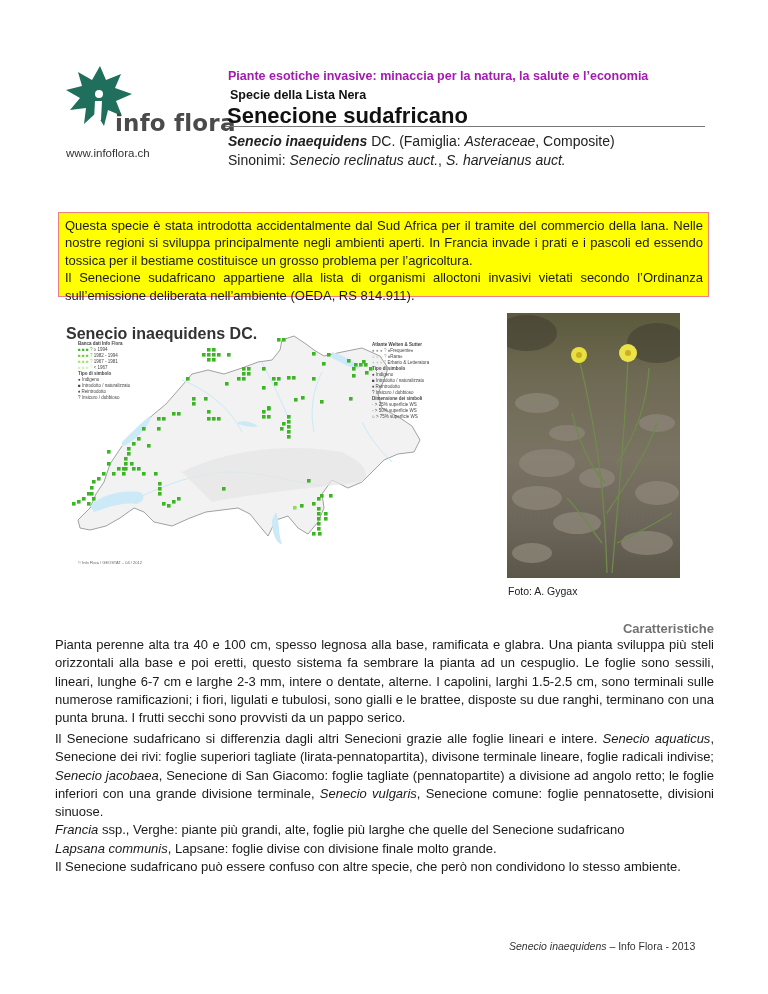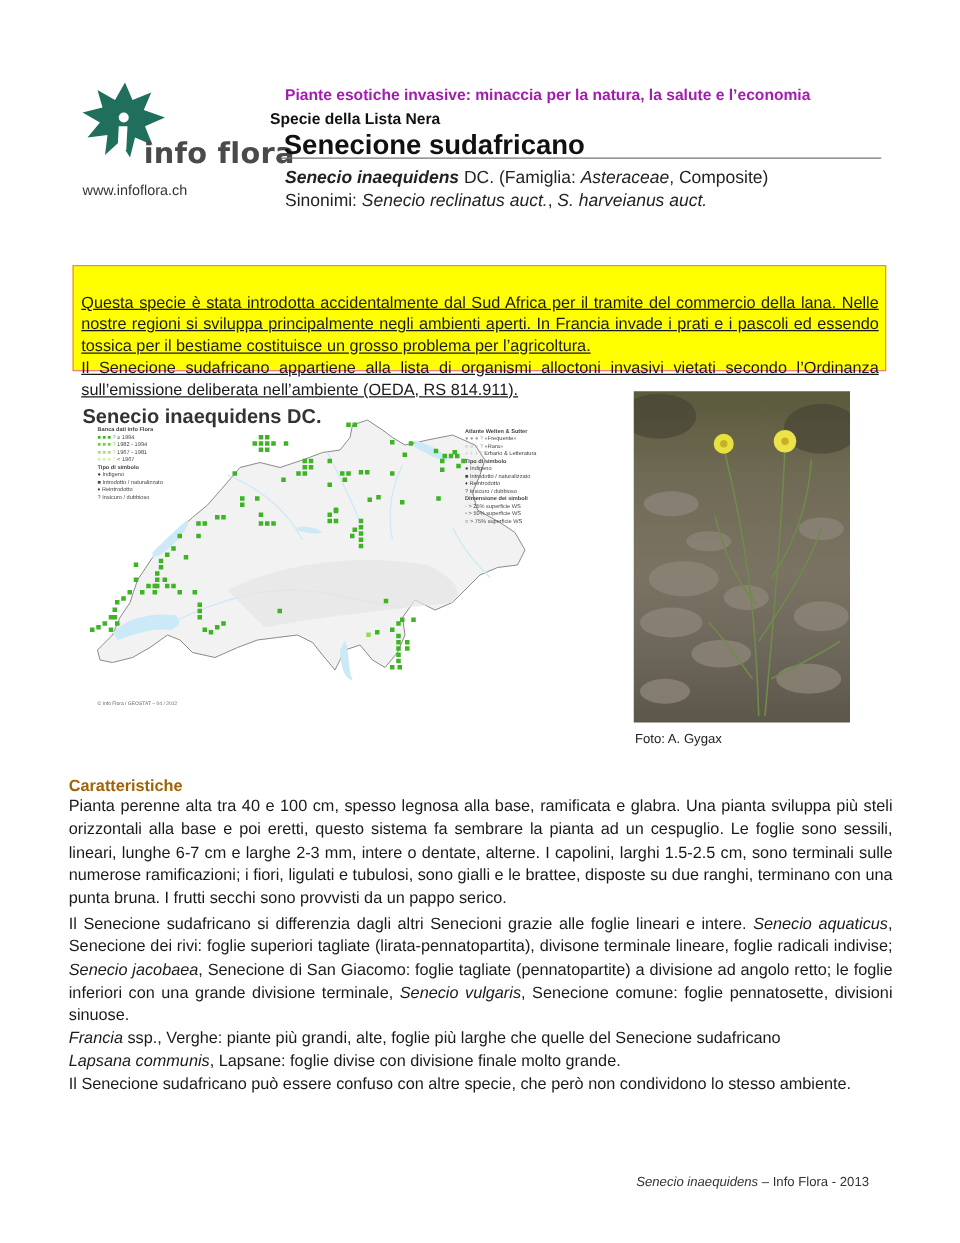--- a/index.html
+++ b/index.html
@@ -8,46 +8,46 @@
   .abs { position: absolute; }
 
   
   .logo-mark { left: 64px; top: 64px; width: 70px; height: 68px; }
   .logo-word { left: 115px; top: 110px; font-family: "DejaVu Sans", sans-serif;
                font-weight: bold; font-size: 23px; color: #4a4a4a; letter-spacing: 0.2px; }
   .logo-url { left: 66px; top: 147px; font-size: 11.5px; color: #333; }
 
   
   .kicker { left: 228px; top: 69px; font-size: 12.5px; font-weight: bold; color: #a21caf; white-space: nowrap; }
-  .list-label { left: 216px; top: 88px; font-size: 12.5px; font-weight: bold; color: #111; }
+  .list-label { left: 230px; top: 88px; font-size: 12.5px; font-weight: bold; color: #111; }
   .title { left: 227px; top: 103px; font-size: 22px; font-weight: bold; color: #111; white-space: nowrap; }
   .title-rule { left: 225px; top: 126px; width: 480px; height: 1px; background: #777; }
   .sci-line { left: 228px; top: 133px; font-size: 14px; color: #222; white-space: nowrap; }
   .syn-line { left: 228px; top: 152px; font-size: 14px; color: #222; white-space: nowrap; }
 
   
   .alert { left: 58px; top: 212px; width: 651px; height: 85px; box-sizing: border-box;
-           background: #ffff00; border: 1px solid #f08080; padding: 20px 5px 0 6px;
-           font-size: 13px; line-height: 17.4px; color: #1a1a1a; text-align: justify; text-decoration: underline; }
+           background: #ffff00; border: 1px solid #f08080; padding: 4px 5px 0 6px;
+           font-size: 13px; line-height: 17.4px; color: #1a1a1a; text-align: justify; }
   .alert p { margin: 0; }
 
   
   .map { left: 62px; top: 322px; width: 420px; height: 250px; }
   .map-title { left: 66px; top: 325px; font-size: 16px; font-weight: bold; color: #333; }
   .legend-l { left: 78px; top: 341px; font-size: 4.5px; color: #444; line-height: 6px; }
   .legend-r { left: 372px; top: 342px; font-size: 4.5px; color: #444; line-height: 6px; }
   .map-credit { left: 78px; top: 560px; font-size: 4px; color: #666; }
 
   
   .photo { left: 507px; top: 313px; width: 173px; height: 265px; overflow: hidden;
            background: linear-gradient(180deg, #5b5a3c 0%, #6f6a54 25%, #7a7364 55%, #6c665a 80%, #5a5648 100%); }
   .photo-caption { left: 508px; top: 585px; font-size: 10.5px; color: #222; }
 
   
-  .h-blue { font-size: 13px; font-weight: bold; color: #a16207; }
+  .h-blue { font-size: 13px; font-weight: bold; color: #737373; text-align: right; }
   .body-text { font-size: 13px; line-height: 18.3px; color: #1a1a1a; text-align: justify; margin: 0; }
   .sec1 { left: 55px; top: 621px; width: 659px; }
   .sec2 { left: 55px; top: 730px; width: 659px; }
   .sec2 p { margin: 0; }
   .footer { left: 509px; top: 940px; font-size: 10.5px; color: #333; white-space: nowrap; }
   i, .it { font-style: italic; }
 </style>
 </head>
 <body>
 

